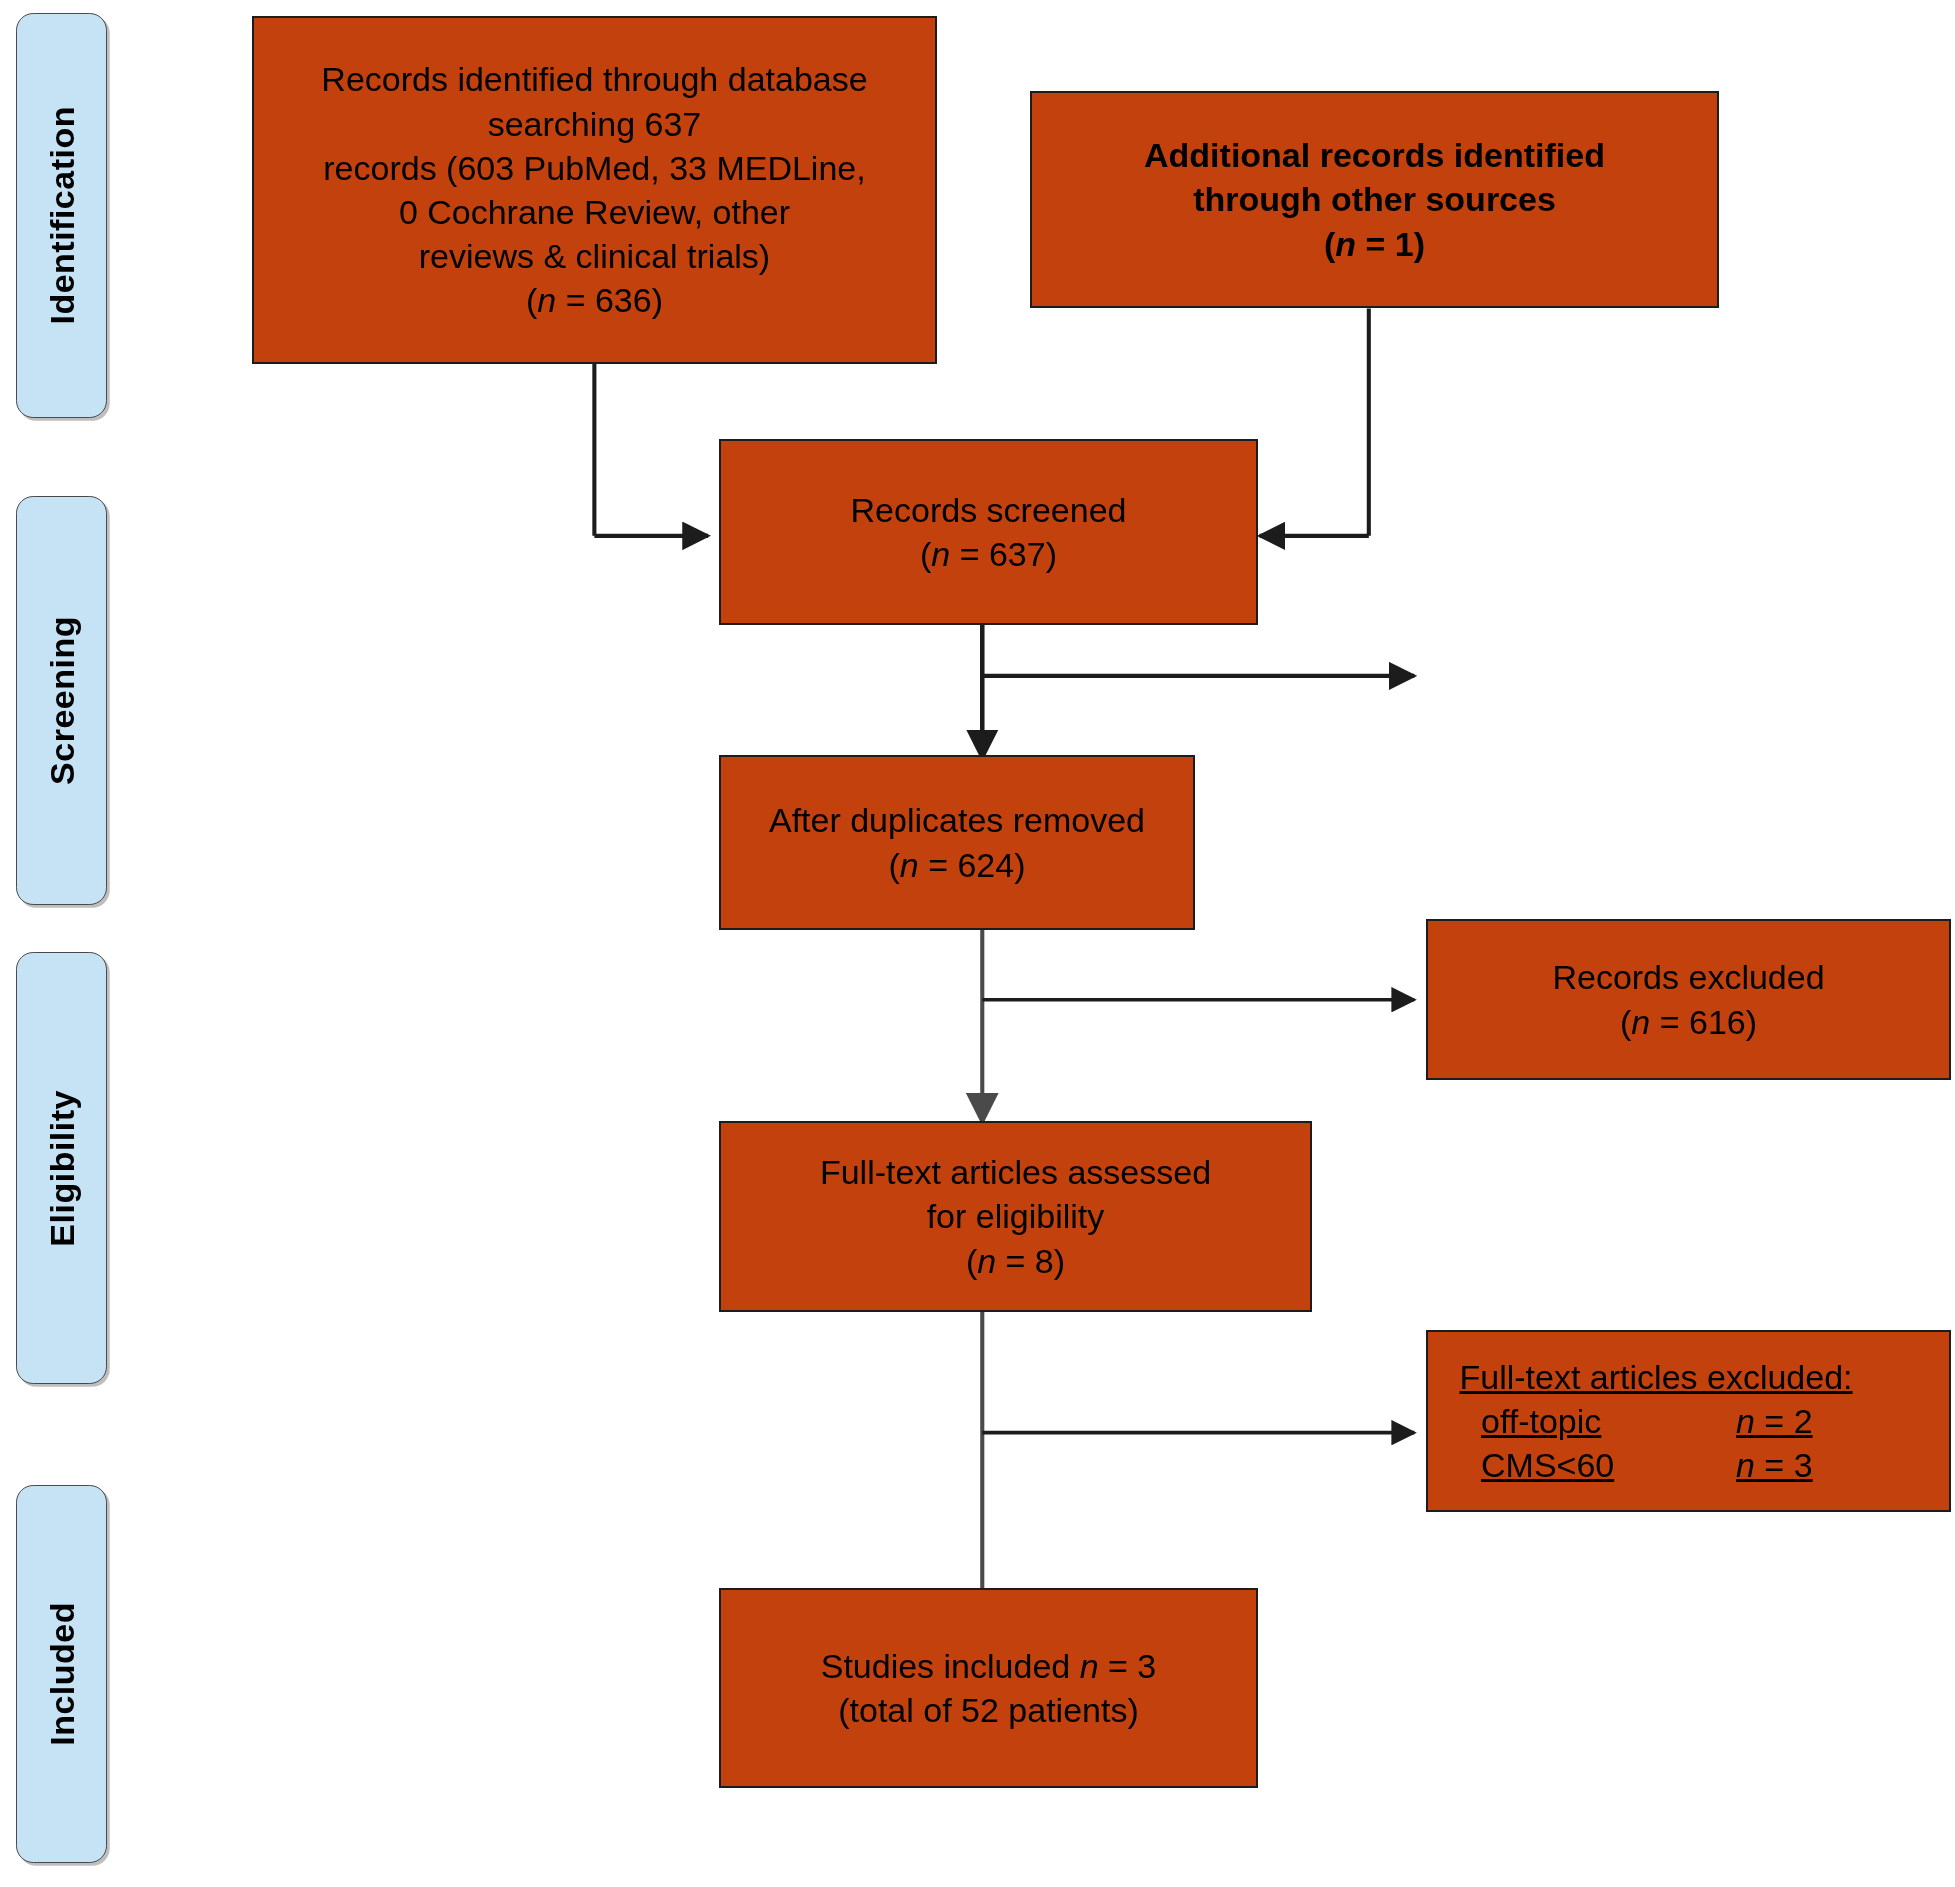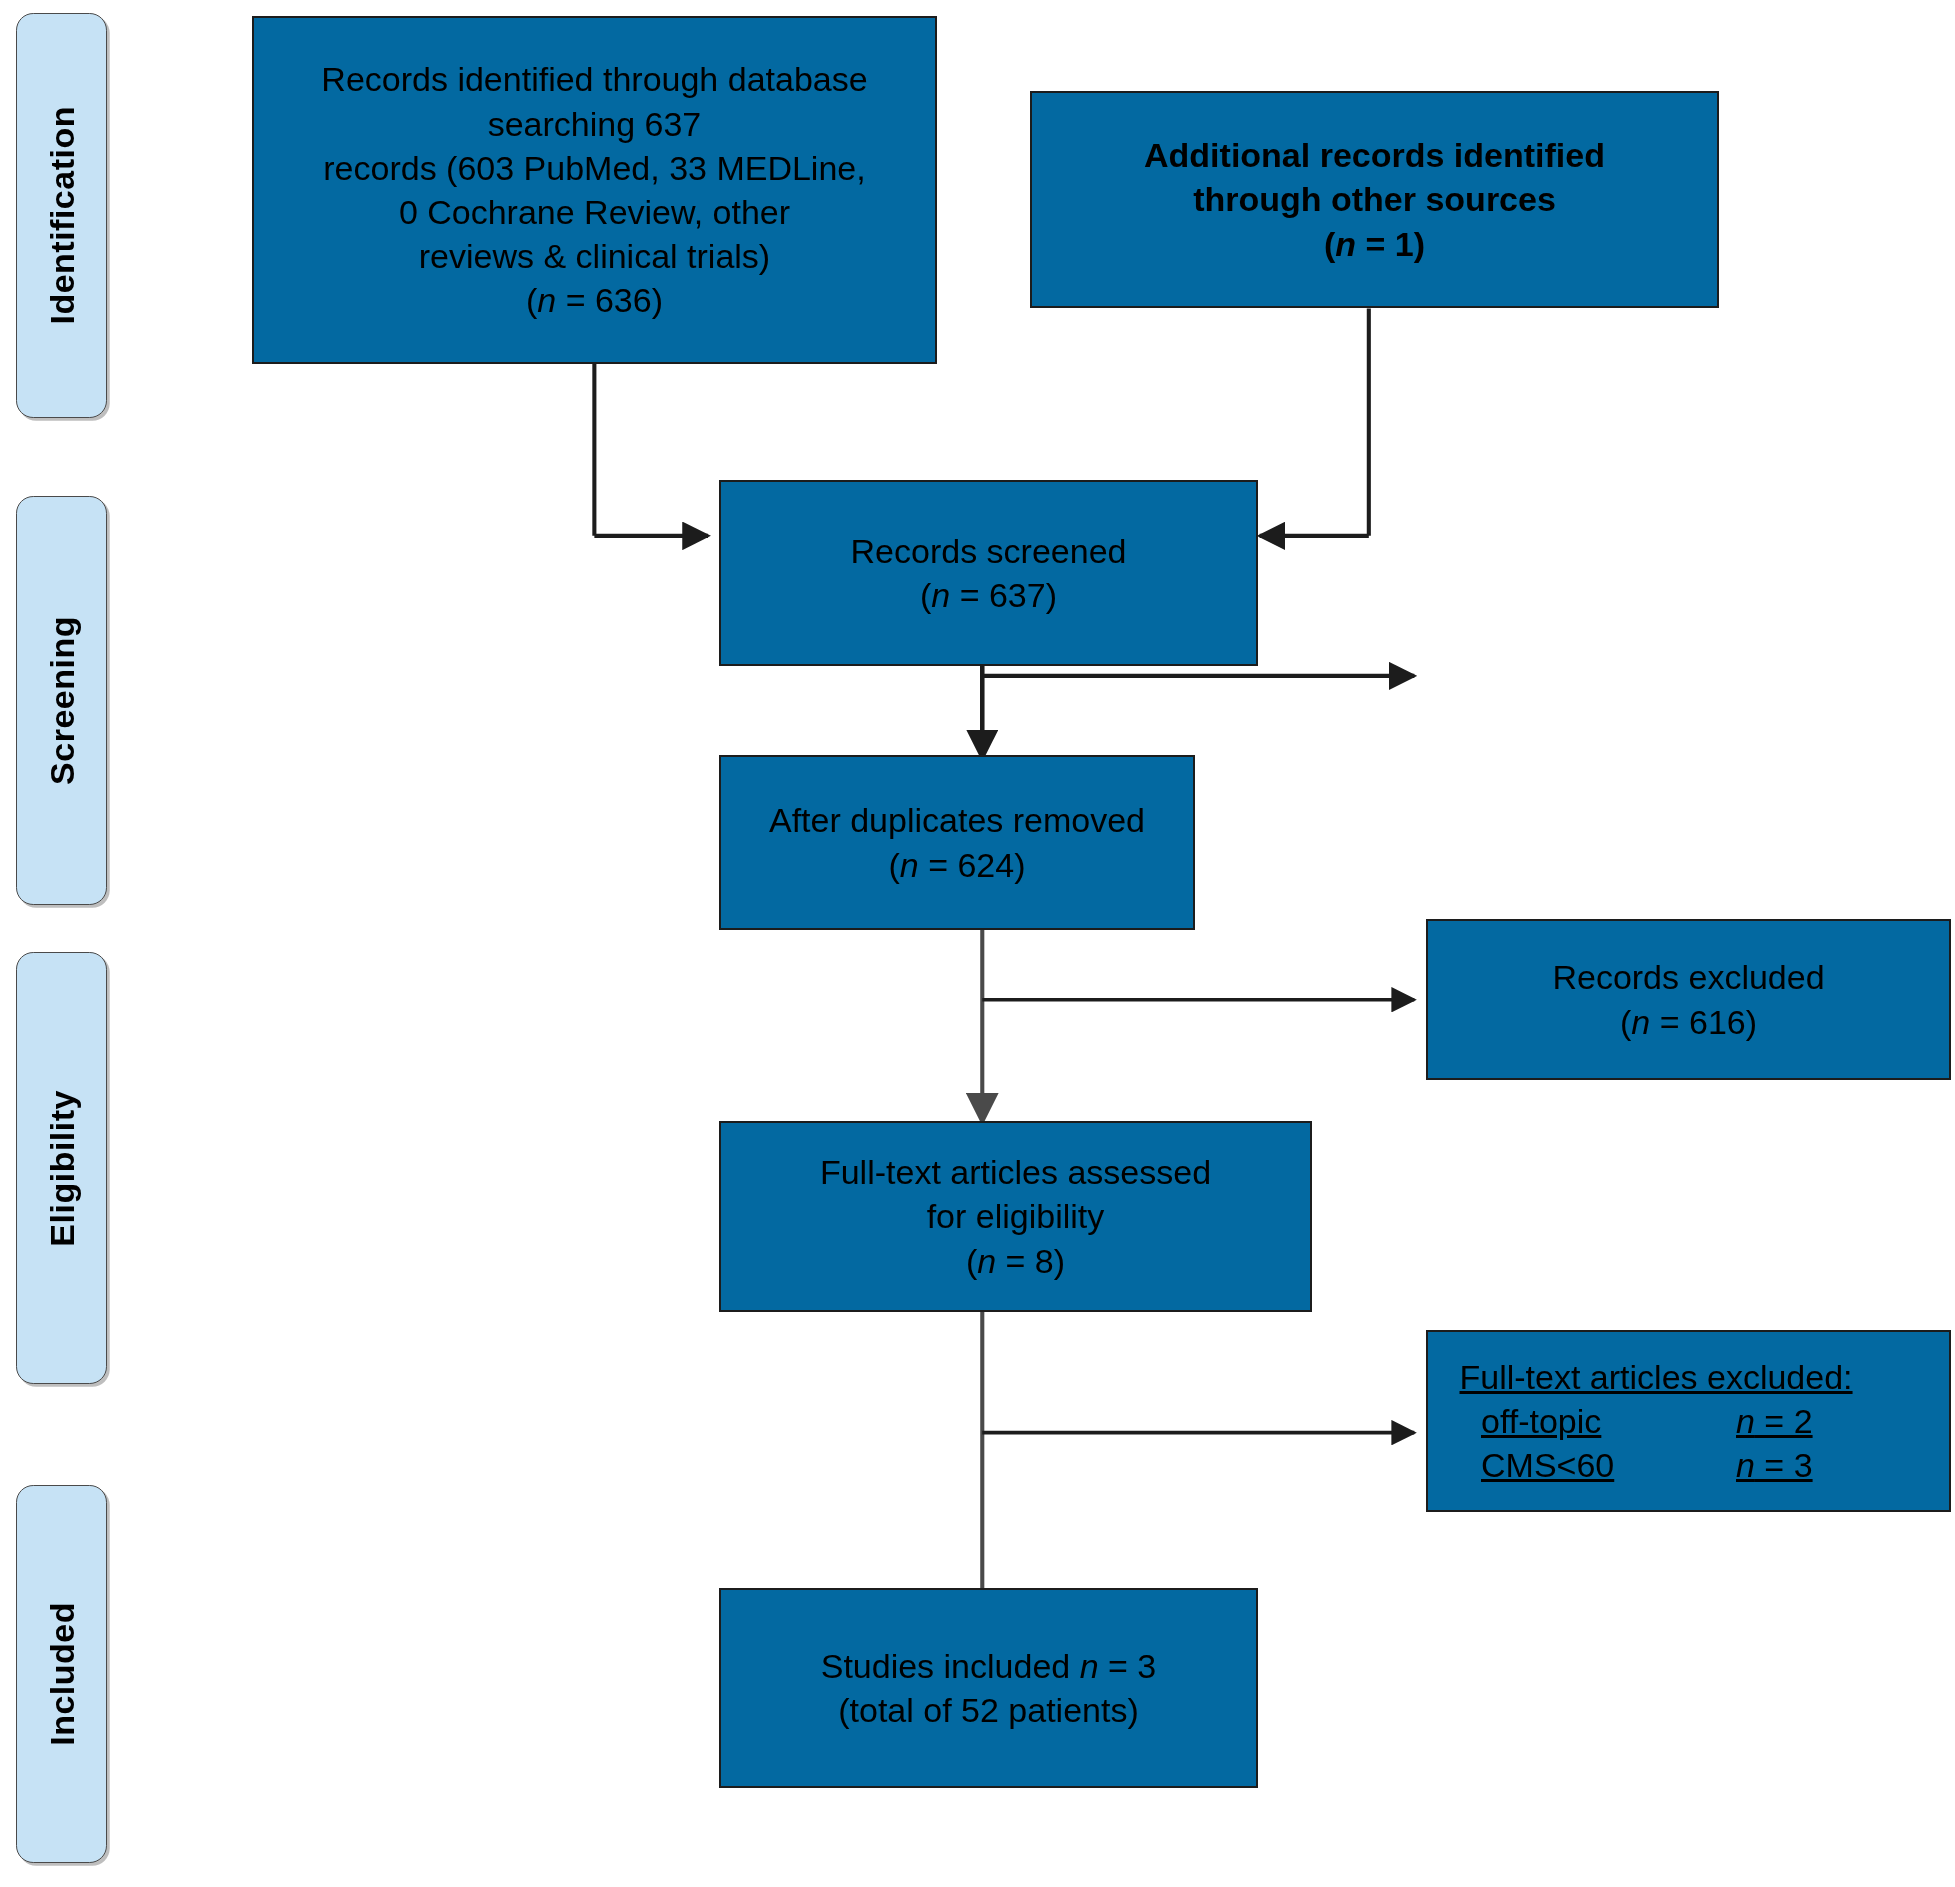--- a/index.html
+++ b/index.html
@@ -35,21 +35,21 @@
     font-weight: bold;
     font-size: 34px;
     letter-spacing: 0.5px;
     color: #000000;
     white-space: nowrap;
     line-height: 1;
   }
   
   .flow-box {
     position: absolute;
-    background: #0369a1;
+    background: #c2410c;
     border: 2.7px solid #1c1c1c;
     box-sizing: border-box;
     display: flex;
     align-items: center;
     justify-content: center;
     padding: 11px 11px;
   }
   .box-text {
     text-align: center;
     font-size: 34px;
@@ -144,21 +144,21 @@
   </div>
 
   <div class="flow-box" style="left:252px; top:16px; width:685px; height:348px;">
     <div class="box-text">Records identified through database<br>searching 637<br>records (603 PubMed, 33 MEDLine,<br>0 Cochrane Review, other<br>reviews &amp; clinical trials)<br>(<em>n</em> = 636)</div>
   </div>
 
   <div class="flow-box" style="left:1030px; top:91px; width:689px; height:217px;font-weight:bold;">
     <div class="box-text">Additional records identified<br>through other sources<br>(<em>n</em> = 1)</div>
   </div>
 
-  <div class="flow-box" style="left:719px; top:439px; width:539px; height:186px;margin-top:41px;">
+  <div class="flow-box" style="left:719px; top:439px; width:539px; height:186px;">
     <div class="box-text">Records screened<br>(<em>n</em> = 637)</div>
   </div>
 
 
   <div class="flow-box" style="left:719px; top:755px; width:476px; height:175px;">
     <div class="box-text">After duplicates removed<br>(<em>n</em> = 624)</div>
   </div>
 
   <div class="flow-box" style="left:1426px; top:919px; width:525px; height:161px;">
     <div class="box-text">Records excluded<br>(<em>n</em> = 616)</div>

